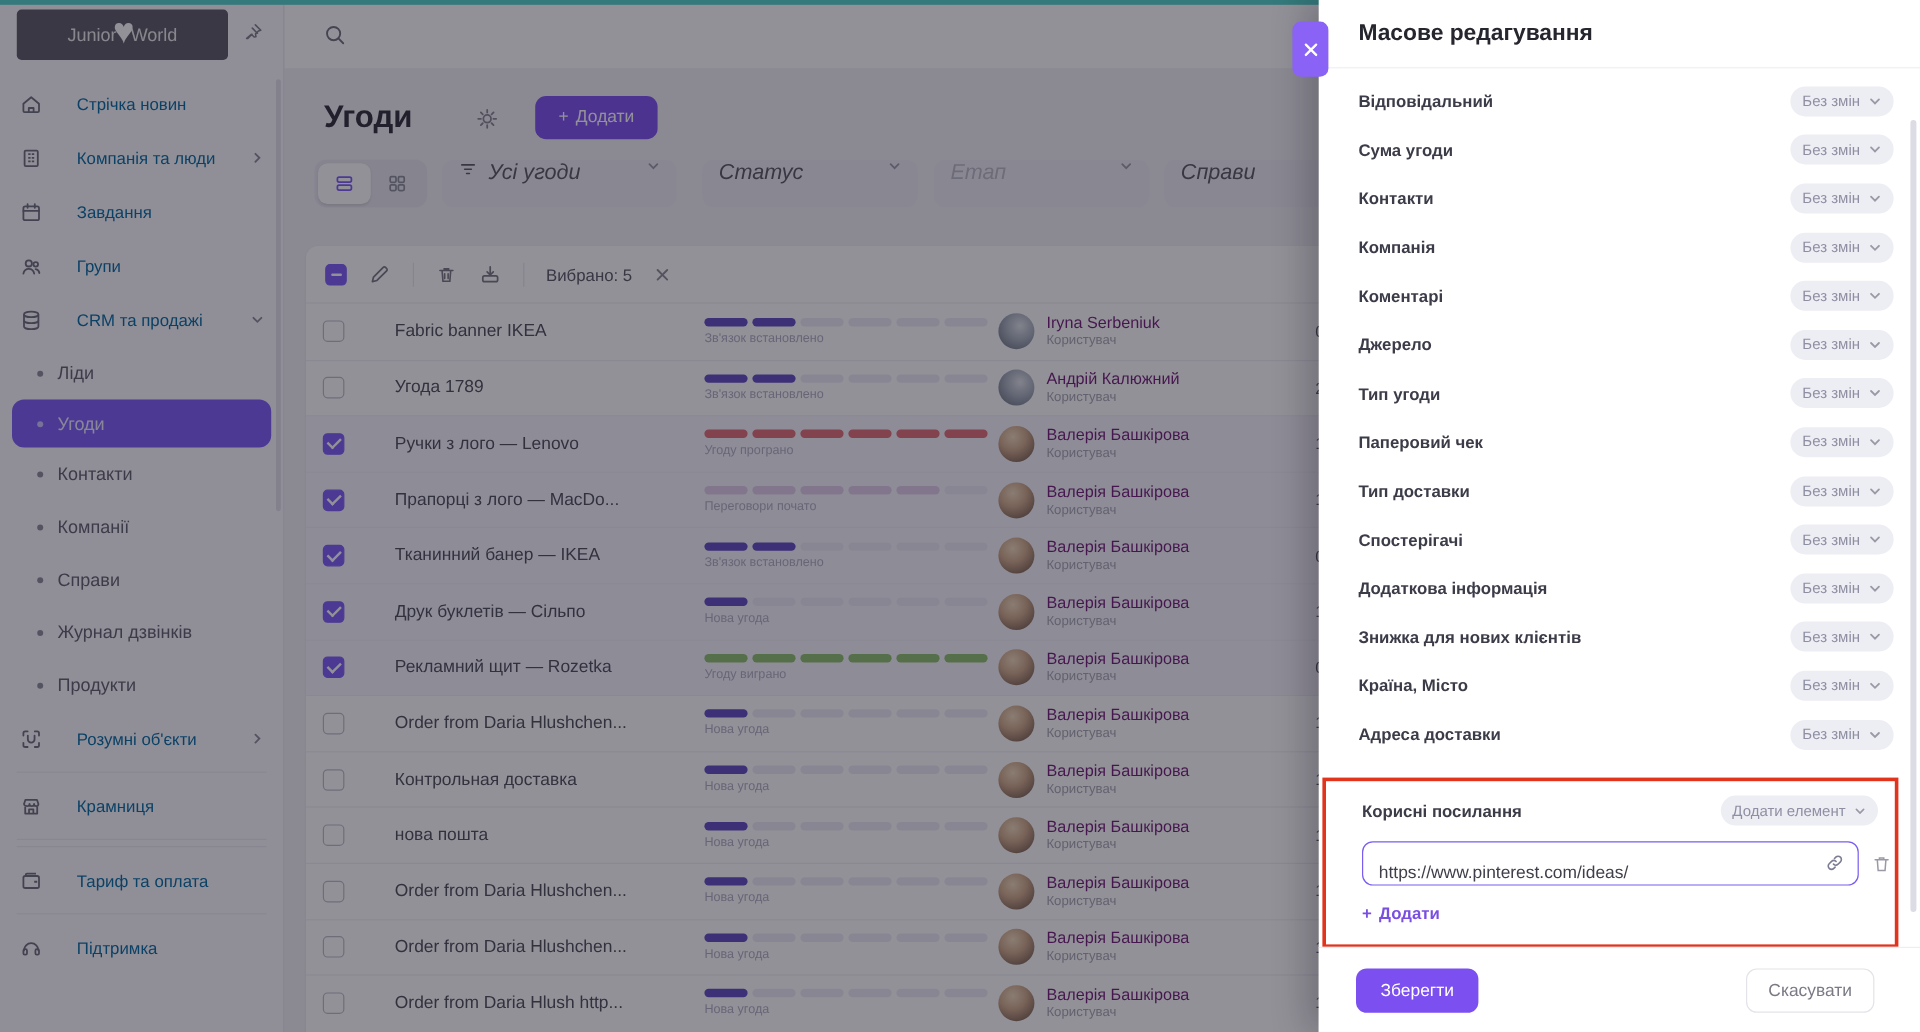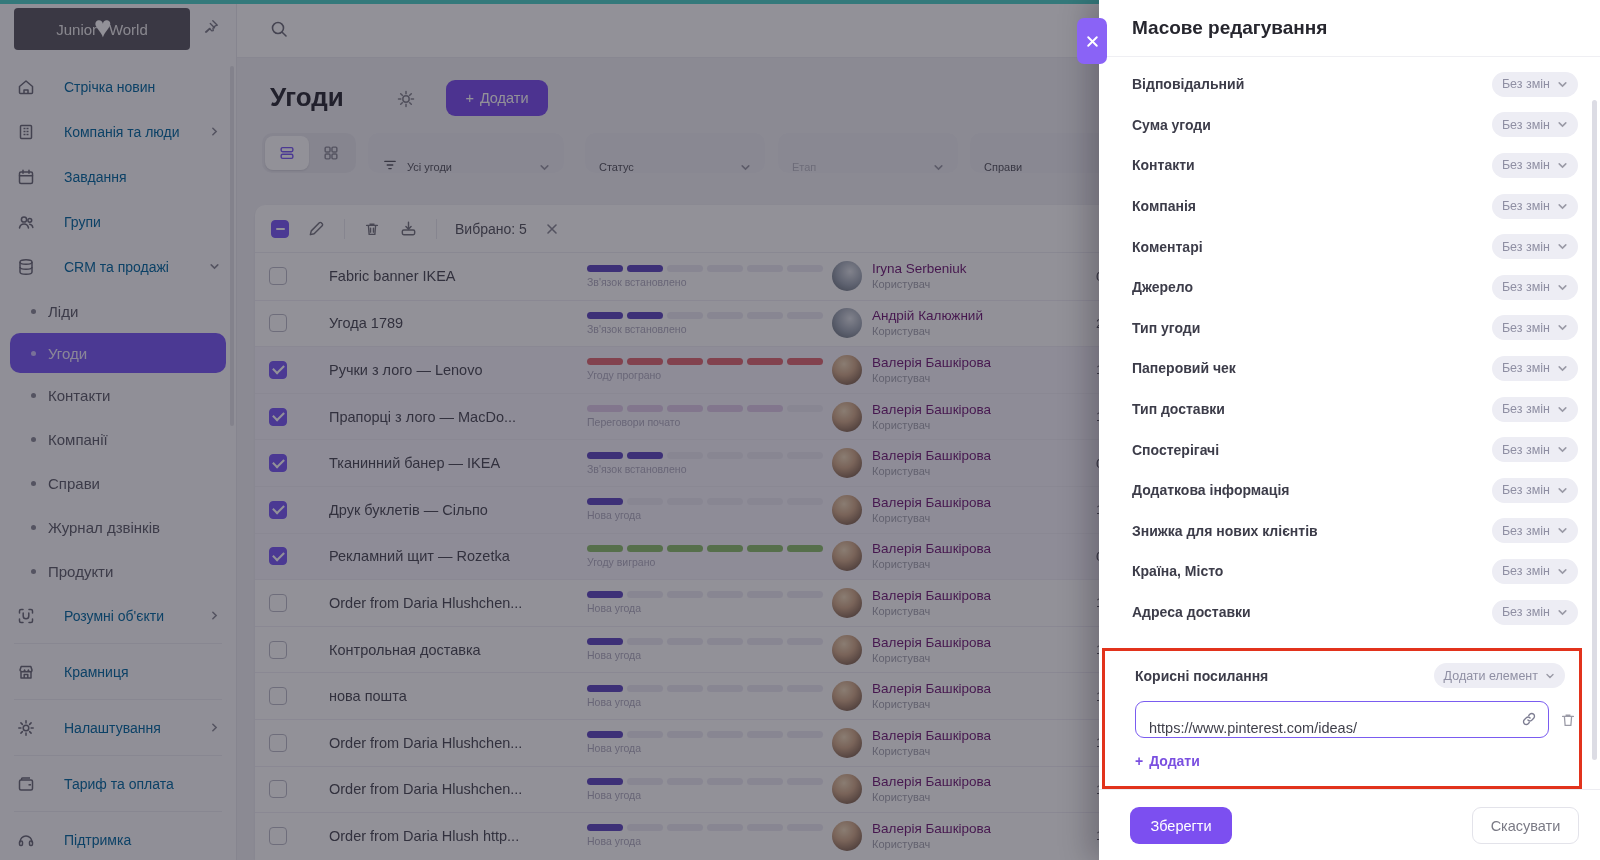--- a/index.html
+++ b/index.html
@@ -45,22 +45,22 @@
            color:#5a5a66;z-index:9;font-family:"Liberation Sans",sans-serif;}
   .search-input::placeholder{color:#a7a7b3;}
 
   
   .view-toggle{position:absolute;left:262px;top:133px;width:94px;height:40px;background:#e9e9ef;
            border-radius:10px;display:flex;align-items:center;padding:3px;z-index:9;}
   .vt-cell{width:44px;height:34px;display:flex;align-items:center;justify-content:center;
            color:#8a8a96;border-radius:8px;}
   .vt-cell.on{background:#fff;color:#7a5af5;box-shadow:0 1px 2px rgba(30,30,50,.12);}
   .fselect{position:absolute;top:133px;height:40px;background:#efeff4;border-radius:10px;
-           display:flex;align-items:flex-end;padding:0 14px;gap:9px;font-size:11px;
-           color:#55555f;z-index:9;}
+           display:flex;align-items:flex-start;padding:0 14px;gap:9px;font-size:18px;
+           color:#55555f;z-index:9;font-style:italic;}
   .fselect .chev{margin-left:auto;color:#9a9aa6;display:flex;}
   .fselect.dim{color:#b9b9c4;}
 
   
   .card{position:absolute;left:255px;top:205px;width:885px;height:655px;background:#fff;
         border-radius:10px 10px 0 0;z-index:10;box-shadow:0 1px 3px rgba(30,30,50,.06);}
   .ttoolbar{height:48px;display:flex;align-items:center;padding:0 0 0 16px;gap:18px;
         border-bottom:1px solid #efeff3;color:#75757f;}
   .cb{width:18px;height:18px;border-radius:4px;border:1.5px solid #bcbcc8;background:#fff;
       flex:0 0 18px;display:flex;align-items:center;justify-content:center;}
@@ -124,21 +124,21 @@
   .hl-trash{color:#9a9aa6;display:flex;}
   .add-link{margin-top:15px;font-size:14px;font-weight:700;color:#7a4fe0;display:inline-flex;
           align-items:center;gap:6px;}
 
   
   .p-foot{position:absolute;left:0;bottom:0;width:501px;height:71px;background:#fff;
           border-top:1px solid #ededf2;}
   .save-btn{position:absolute;left:31px;top:17px;width:102px;height:37px;background:#7c4ff0;
           border:none;border-radius:9px;color:#fff;font-size:14.5px;
           font-family:"Liberation Sans",sans-serif;}
-  .cancel-btn{position:absolute;right:21px;top:17px;width:107px;height:37px;background:#fff;
+  .cancel-btn{position:absolute;right:38px;top:17px;width:107px;height:37px;background:#fff;
           border:1px solid #e3e3ea;border-radius:9px;color:#7a7a85;font-size:14.5px;
           font-family:"Liberation Sans",sans-serif;}
 
   .close-x{position:absolute;left:1077px;top:18px;width:30px;height:46px;background:#8a63f6;
           border-radius:7px;z-index:60;border:none;color:#fff;display:flex;align-items:center;
           justify-content:center;}
   svg{display:block;}
 </style>
 </head>
 <body>
@@ -262,34 +262,20 @@
         <div class="nav-item">
           <span class="icn">
             <svg width="20" height="20" viewBox="0 0 20 20" fill="none" stroke="currentColor" stroke-width="1.5" stroke-linejoin="round">
               <path d="M4 8l1.2-3.5h9.6L16 8c0 1-.8 1.8-1.8 1.8S12.4 9 12.4 8c0 1-.9 1.8-1.9 1.8S8.6 9 8.6 8c0 1-.9 1.8-1.9 1.8S4 9 4 8z"></path>
               <path d="M5 10v6h10v-6M8.2 16v-3.6h3.6V16"></path>
             </svg>
           </span>
           <span>Крамниця</span>
         </div>
         <div class="nav-div"></div>
-        <div class="nav-item">
-          <span class="icn">
-            <svg width="20" height="20" viewBox="0 0 20 20" fill="none" stroke="currentColor" stroke-width="1.5" stroke-linecap="round">
-              <circle cx="10" cy="10" r="2.8"></circle>
-              <path d="M10 2.8v2.1M10 15.1v2.1M2.8 10h2.1M15.1 10h2.1M4.9 4.9l1.5 1.5M13.6 13.6l1.5 1.5M15.1 4.9l-1.5 1.5M6.4 13.6l-1.5 1.5"></path>
-            </svg>
-          </span>
-          <span>Налаштування</span>
-          <span class="chev">
-            <svg width="11" height="11" viewBox="0 0 10 10" fill="none" stroke="currentColor" stroke-width="1.4" stroke-linecap="round">
-              <path d="M3.5 2l3 3-3 3"></path>
-            </svg>
-          </span>
-        </div>
         <div class="nav-div"></div>
         <div class="nav-item">
           <span class="icn">
             <svg width="20" height="20" viewBox="0 0 20 20" fill="none" stroke="currentColor" stroke-width="1.5">
               <rect x="3.5" y="6" width="13" height="10" rx="1.5"></rect>
               <path d="M5.5 6V5a1 1 0 011-1H14"></path>
               <path d="M12.5 10.8h2.5"></path>
             </svg>
           </span>
           <span>Тариф та оплата</span>

